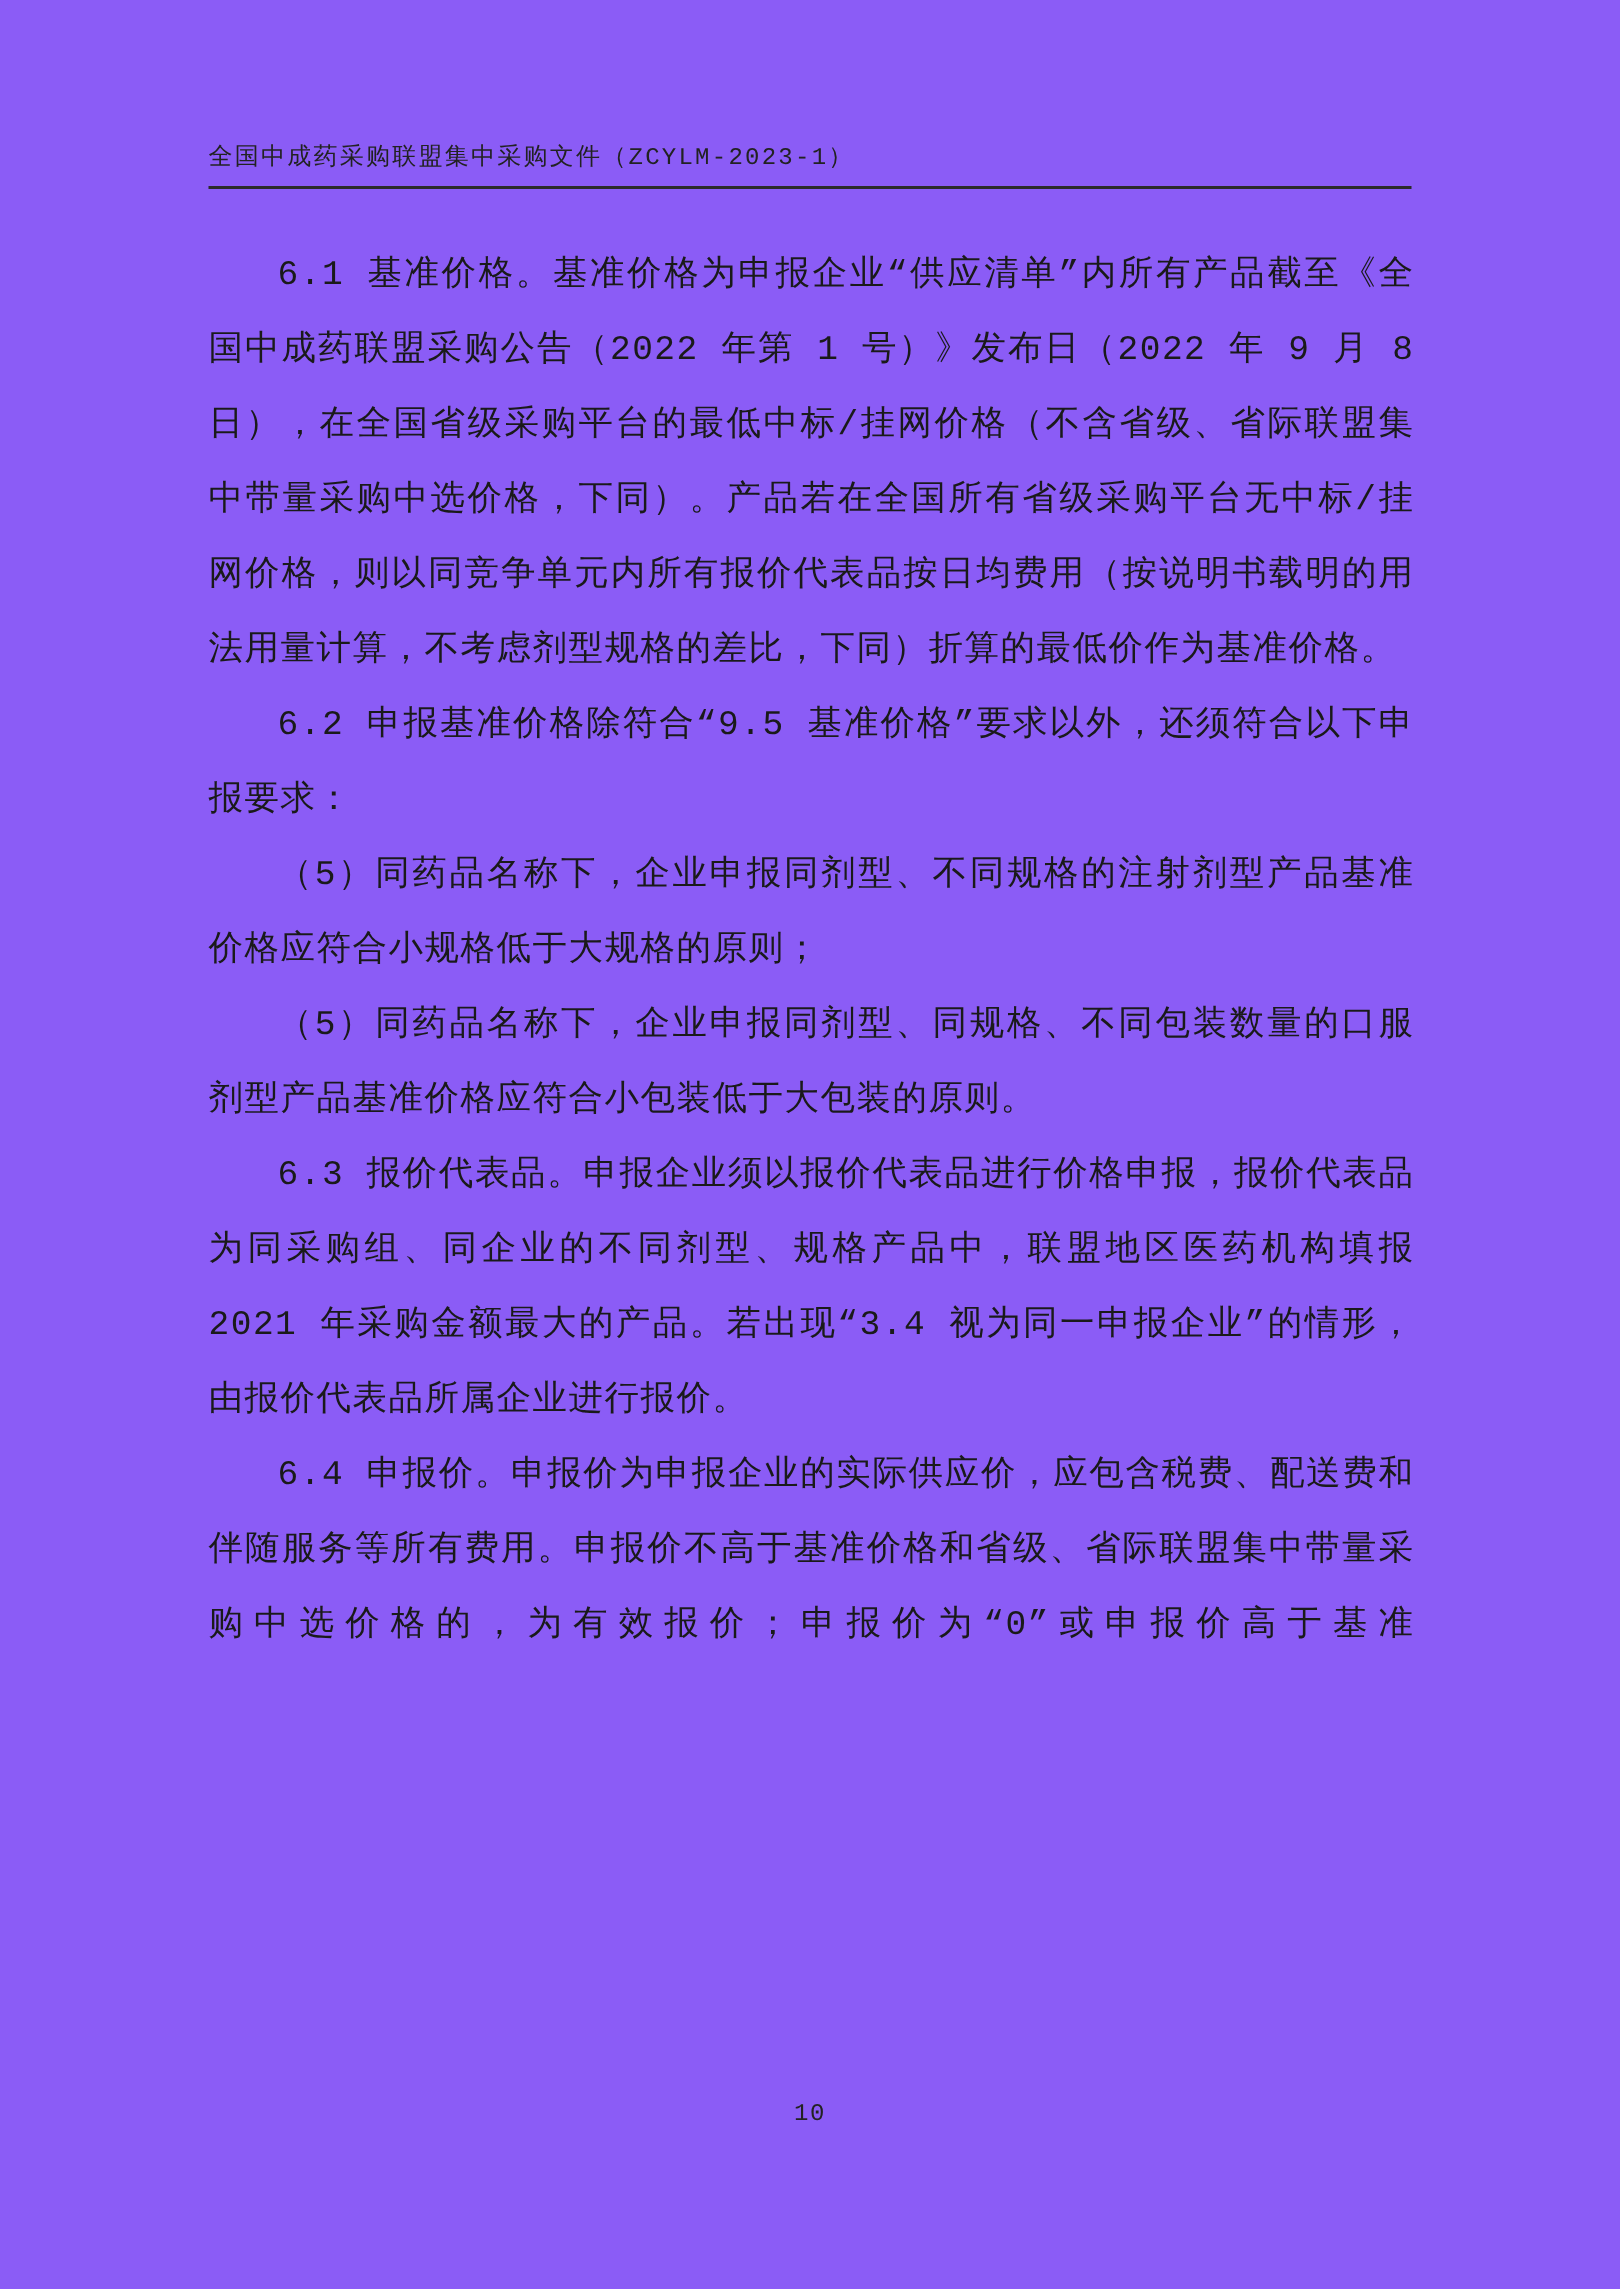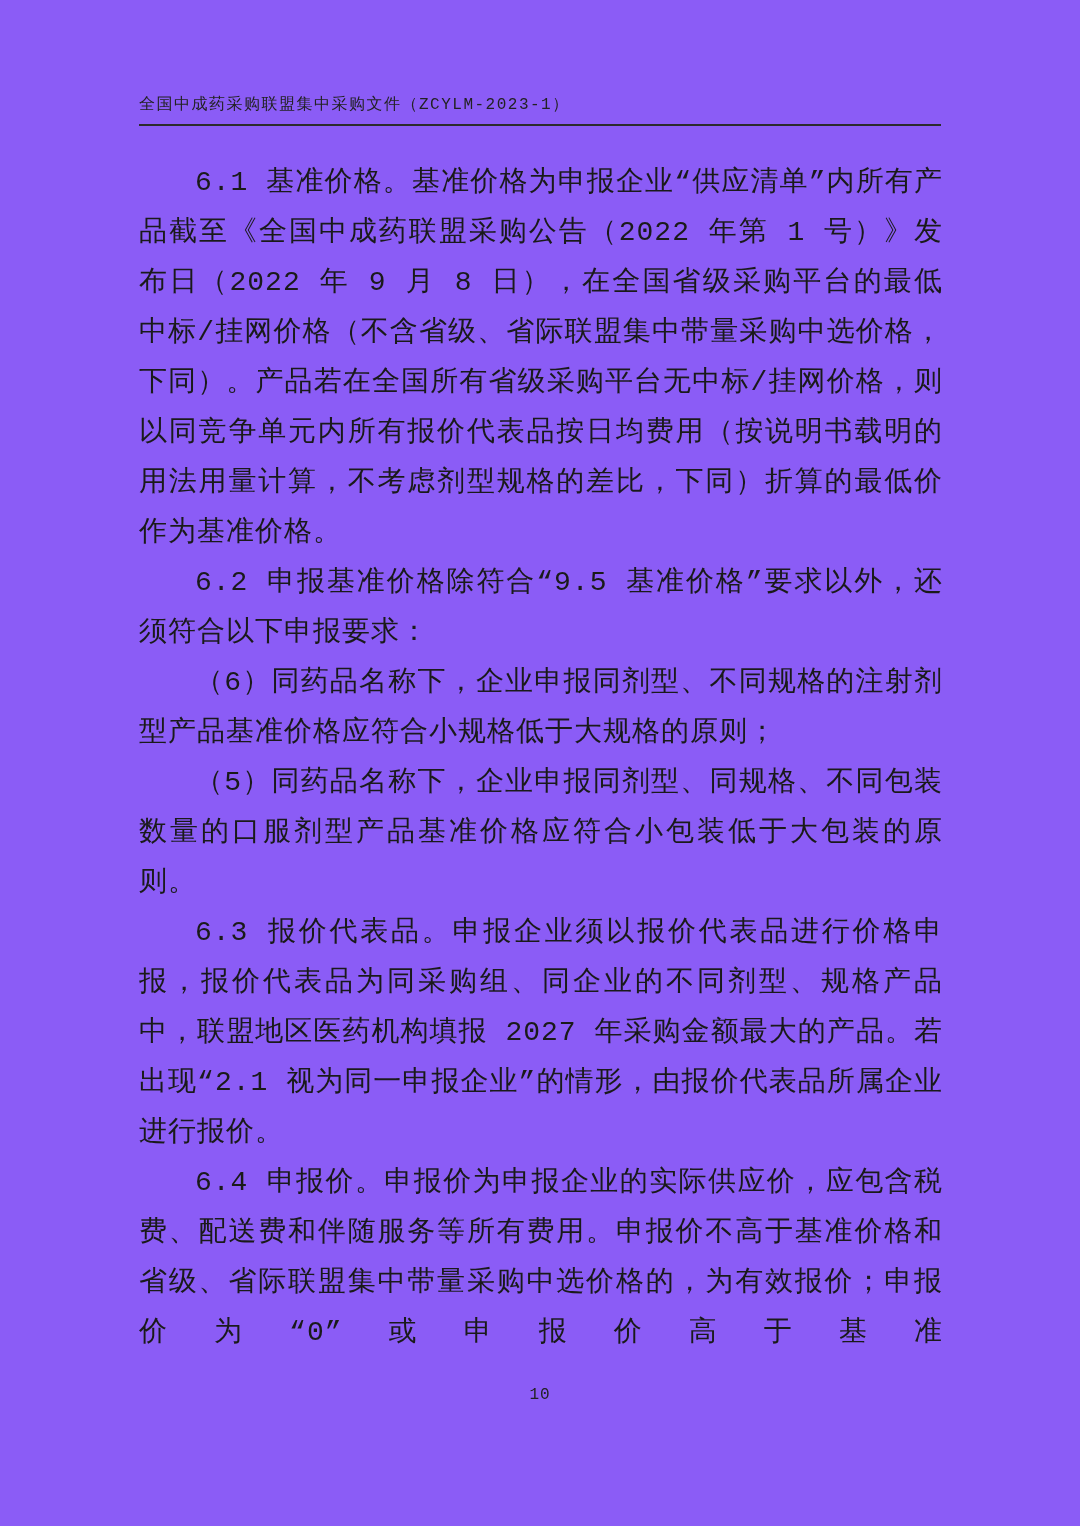--- a/index.html
+++ b/index.html
@@ -31,35 +31,35 @@
     height: 0;
     border-bottom: 2px solid #2b2b2b;
   }
   .doc-body {
     position: absolute;
     top: 158px;
     left: 139px;
     width: 804px;
   }
   .doc-body p {
-    font-size: 28px;
+    font-size: 23px;
     line-height: 50px;
     letter-spacing: 1px;
     text-align: justify;
     text-indent: 2em;
     color: #1a1a1a;
   }
   .doc-body p.continued {
     
     text-align-last: justify;
   }
   .doc-footer {
     position: absolute;
     left: 0;
-    bottom: 122px;
+    bottom: 108px;
     width: 100%;
     text-align: center;
   }
   .page-number {
     font-size: 16px;
     color: #222222;
     letter-spacing: 1px;
   }
 </style>
 </head>
@@ -68,23 +68,23 @@
 <div class="page">
 
   <header class="doc-header">
     <div class="header-title">全国中成药采购联盟集中采购文件（ZCYLM-2023-1）</div>
     <div class="header-rule"></div>
   </header>
 
   <main class="doc-body">
     <p>6.1 基准价格。基准价格为申报企业“供应清单”内所有产品截至《全国中成药联盟采购公告（2022 年第 1 号）》发布日（2022 年 9 月 8 日），在全国省级采购平台的最低中标/挂网价格（不含省级、省际联盟集中带量采购中选价格，下同）。产品若在全国所有省级采购平台无中标/挂网价格，则以同竞争单元内所有报价代表品按日均费用（按说明书载明的用法用量计算，不考虑剂型规格的差比，下同）折算的最低价作为基准价格。</p>
     <p>6.2 申报基准价格除符合“9.5 基准价格”要求以外，还须符合以下申报要求：</p>
-    <p>（6）同药品名称下，企业申报同剂型、不同规格的注射剂型产品基准价格应符合小规格低于大规格的原则；</p>
+    <p>（5）同药品名称下，企业申报同剂型、不同规格的注射剂型产品基准价格应符合小规格低于大规格的原则；</p>
     <p>（5）同药品名称下，企业申报同剂型、同规格、不同包装数量的口服剂型产品基准价格应符合小包装低于大包装的原则。</p>
-    <p>6.3 报价代表品。申报企业须以报价代表品进行价格申报，报价代表品为同采购组、同企业的不同剂型、规格产品中，联盟地区医药机构填报 2027 年采购金额最大的产品。若出现“2.1 视为同一申报企业”的情形，由报价代表品所属企业进行报价。</p>
+    <p>6.3 报价代表品。申报企业须以报价代表品进行价格申报，报价代表品为同采购组、同企业的不同剂型、规格产品中，联盟地区医药机构填报 2021 年采购金额最大的产品。若出现“3.4 视为同一申报企业”的情形，由报价代表品所属企业进行报价。</p>
     <p class="continued">6.4 申报价。申报价为申报企业的实际供应价，应包含税费、配送费和伴随服务等所有费用。申报价不高于基准价格和省级、省际联盟集中带量采购中选价格的，为有效报价；申报价为“0”或申报价高于基准</p>
   </main>
 
   <footer class="doc-footer">
     <span class="page-number">10</span>
   </footer>
 
 </div>
 
 </body></html>

